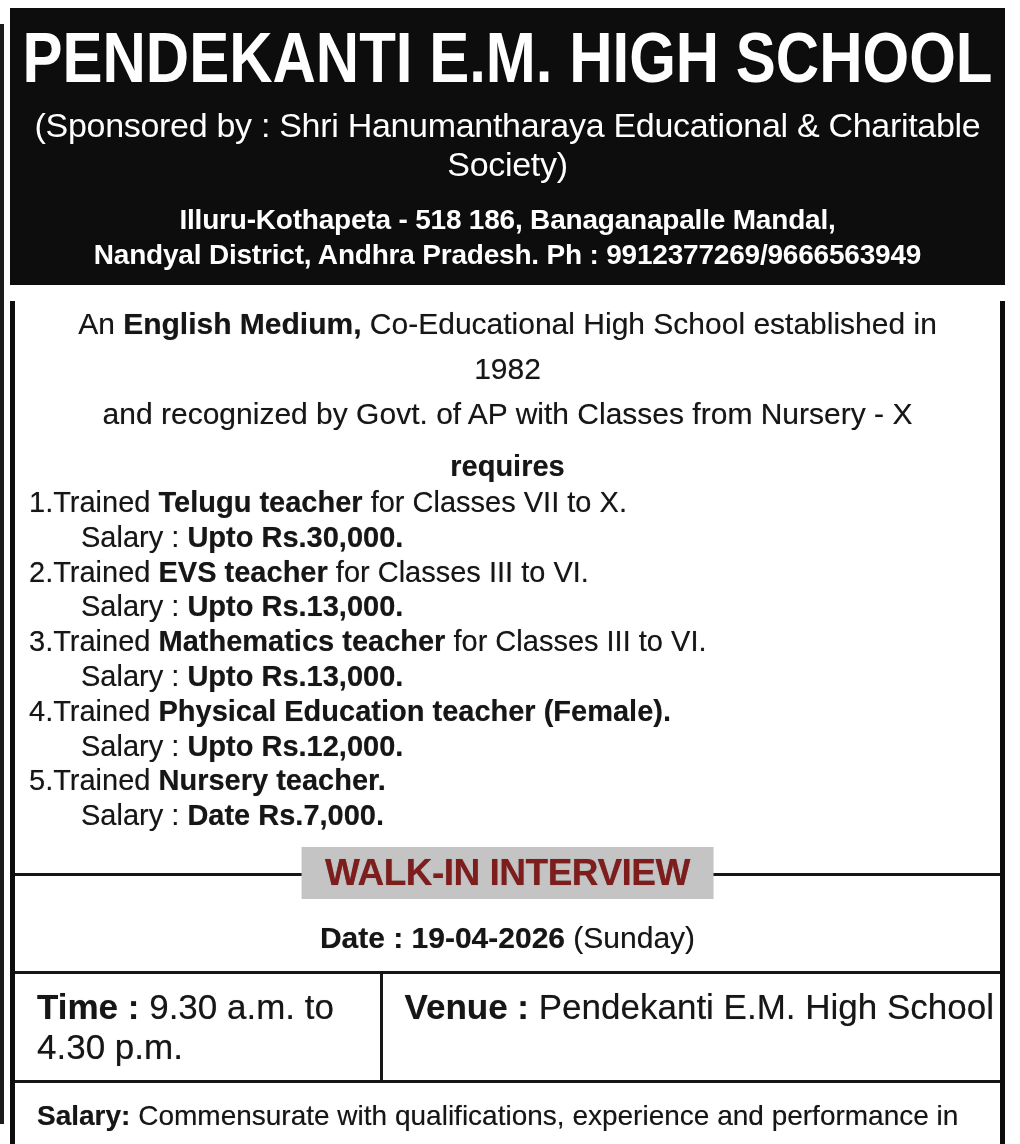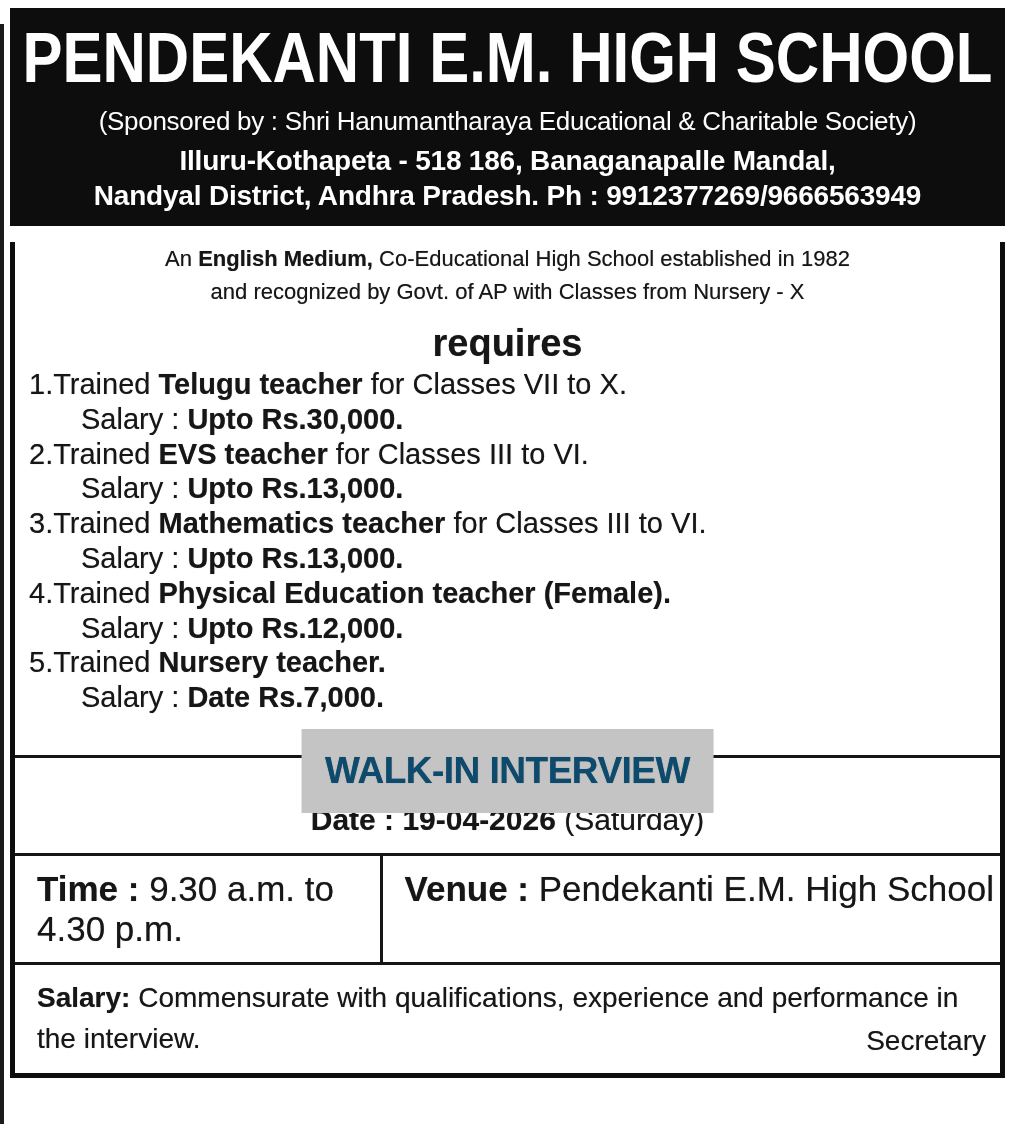--- a/index.html
+++ b/index.html
@@ -23,50 +23,50 @@
     background: #0d0d0d; color: #fefefe;
     text-align: center;
     padding: 16px 8px 14px;
   }
   .hdr h1 {
     margin: 4px 0 0; line-height: 1;
     font-size: 60px; font-weight: 700;
     white-space: nowrap; letter-spacing: 0;
     transform: scale(1, 1.18); transform-origin: 50% 50%;
   }
-  .sponsored { margin: 18px 0 8px; font-size: 26px; font-weight: 400; letter-spacing: -0.3px; }
+  .sponsored { margin: 18px 0 20px; font-size: 34px; font-weight: 400; letter-spacing: -0.3px; }
   .addr { margin: 3px 0 0; font-size: 28px; font-weight: 700; letter-spacing: -0.2px; }
 
   
   .bd {
     background: #ffffff;
     border: 5px solid #0d0d0d;
     border-top: 0;
     padding: 0;
   }
-  .intro { margin: 0 26px; text-align: center; font-size: 22px; line-height: 1.5; }
+  .intro { margin: 0 26px; text-align: center; font-size: 30px; line-height: 1.5; }
   .intro.first { margin-top: 16px; }
-  .requires { text-align: center; font-size: 38px; font-weight: 700; margin: 14px 0 2px; }
+  .requires { text-align: center; font-size: 29px; font-weight: 700; margin: 14px 0 2px; }
 
   .positions { list-style: none; margin: 0; padding: 0 10px 0 14px; font-size: 29px; }
   .positions p { margin: 0; line-height: 1.2; }
   .role-line { margin-top: 11px; }
   .salary-line { margin-top: 11px; padding-left: 52px; }
 
   
   .walkin { position: relative; height: 56px; margin-top: 14px; }
   .walkin::before {
     content: ""; position: absolute; left: 0; right: 0; top: 26px;
     border-top: 3px solid #161616;
   }
   .banner {
     position: absolute; left: 50%; top: 0; transform: translateX(-50%);
-    background: #c4c4c4; color: #0c4a6e;
+    background: #c4c4c4; color: #7f1d1d;
     font-size: 37px; font-weight: 700; line-height: 52px;
-    padding: 16px 24px; letter-spacing: -0.5px; white-space: nowrap;
+    padding: 0 24px; letter-spacing: -0.5px; white-space: nowrap;
   }
 
   .daterow { text-align: center; font-size: 30px; margin: 0; padding: 18px 0 16px; }
 
   .tv { display: flex; border-top: 3px solid #161616; border-bottom: 3px solid #161616; font-size: 35px; }
   .cell { padding: 13px 0; }
   .cell.time  { width: 46%; border-right: 3px solid #161616; padding-left: 22px; }
   .cell.venue { flex: 1; padding-left: 22px; padding-right: 6px; white-space: nowrap; }
 
   .note { position: relative; font-size: 28px; line-height: 1.45; padding: 13px 30px 14px 22px; }
@@ -117,21 +117,21 @@
         <li>
           <p class="role-line"><span>5.</span><span>Trained </span><b>Nursery teacher.</b><span></span></p>
           <p class="salary-line"><span>Salary : </span><b>Date Rs.7,000.</b></p>
         </li>
       </ol>
 
       <div class="walkin">
         <span class="banner">WALK-IN INTERVIEW</span>
       </div>
 
-      <p class="daterow"><b>Date : 19-04-2026</b><span> (Saturday)</span></p>
+      <p class="daterow"><b>Date : 19-04-2026</b><span> (Sunday)</span></p>
 
       <div class="tv">
         <div class="cell time"><b>Time :</b><span> 9.30 a.m. to 4.30 p.m.</span></div>
         <div class="cell venue"><b>Venue :</b><span> Pendekanti E.M. High School</span></div>
       </div>
 
       <div class="note">
         <p><b>Salary:</b><span> Commensurate with qualifications, experience and performance in the interview.</span></p>
         <span class="sig">Secretary</span>
       </div>

